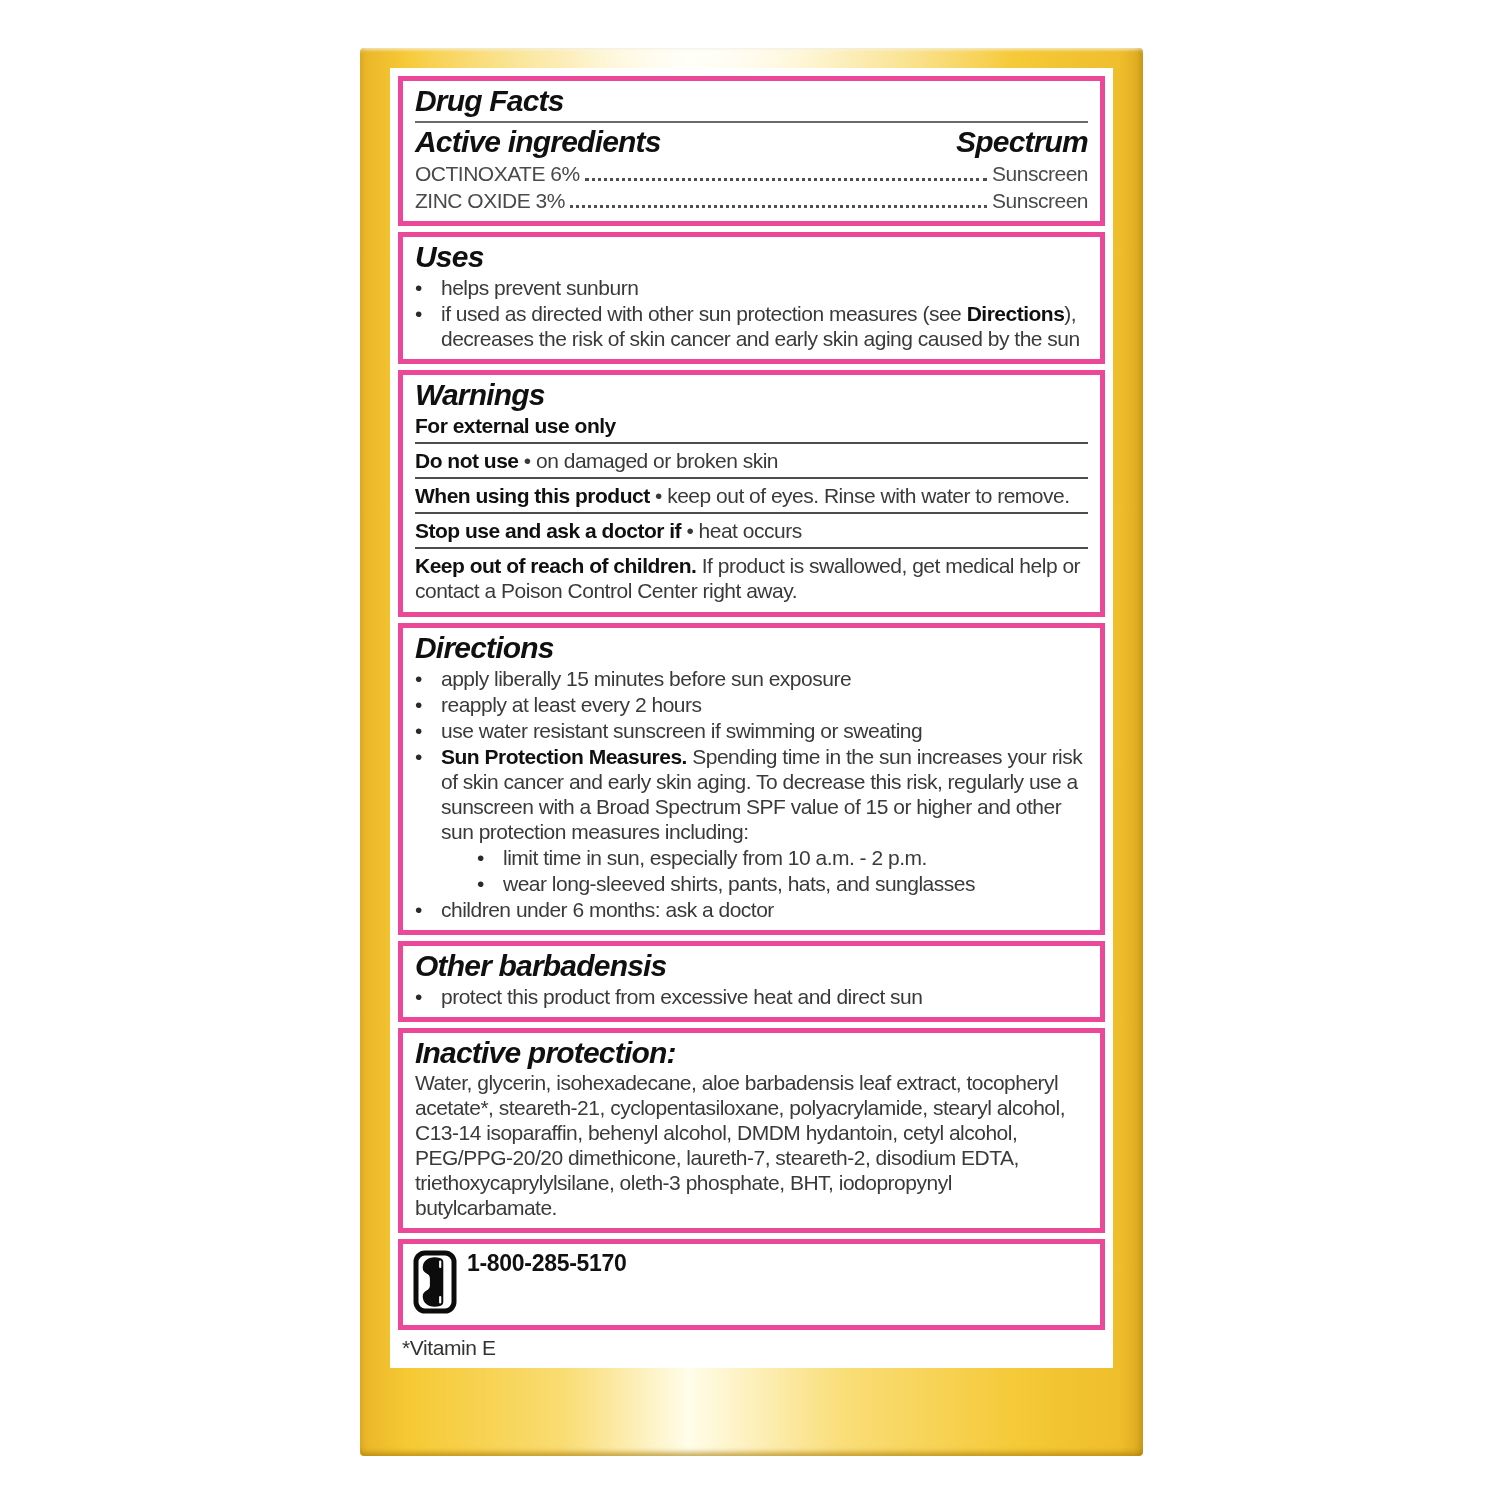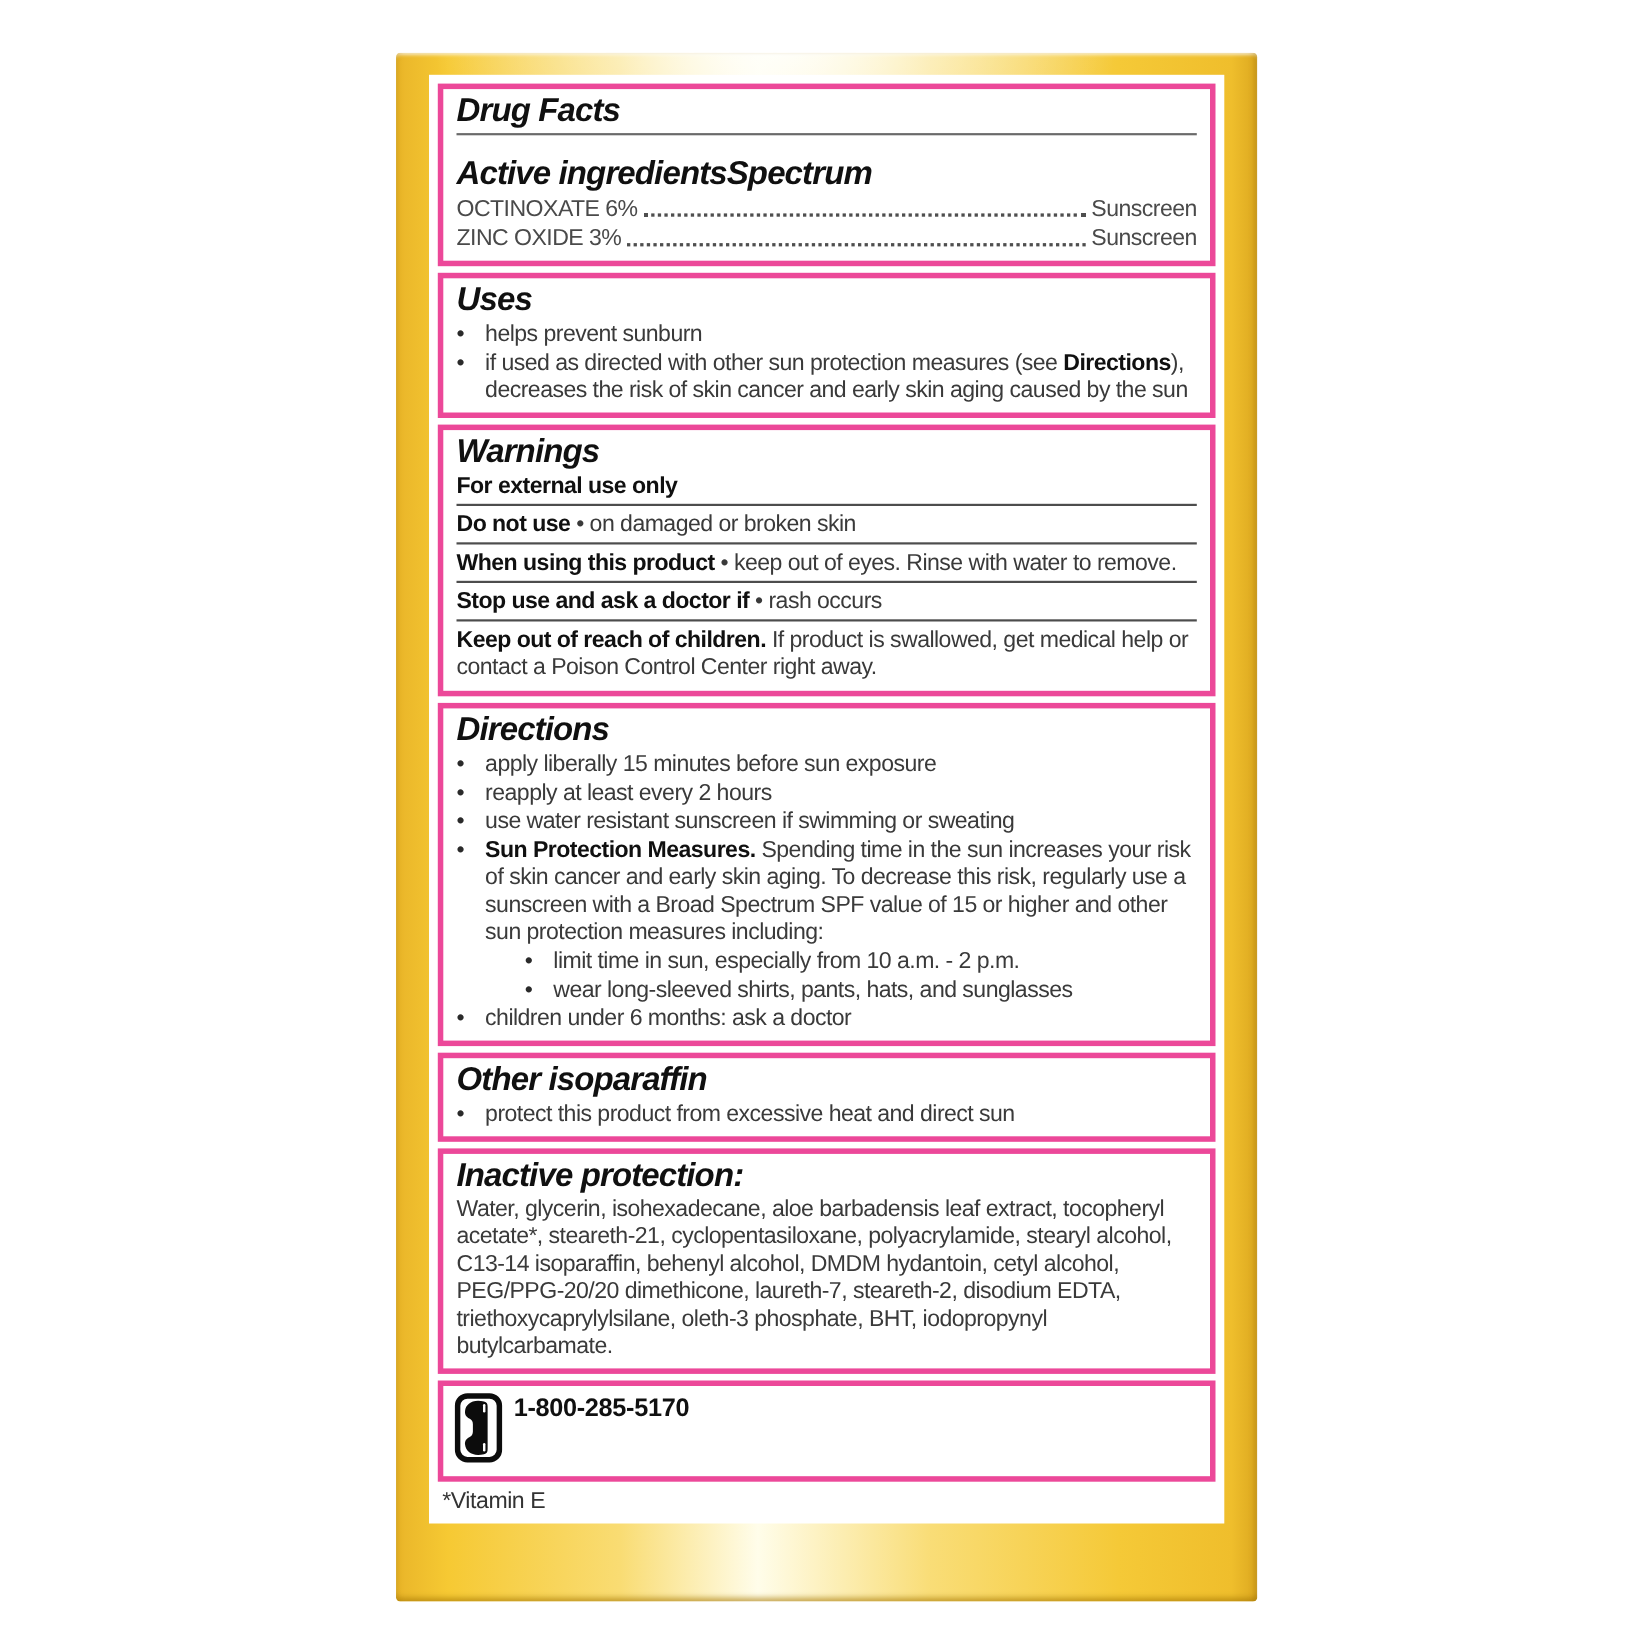--- a/index.html
+++ b/index.html
@@ -30,21 +30,21 @@
     border:5px solid #ec4899;background:#fff;margin-bottom:6px;
     padding:3px 12px 8px 12px;
     color:#3a3a3a;font-size:21px;line-height:25px;letter-spacing:-0.5px;
   }
   .sect{
     font-style:italic;font-weight:bold;font-size:30px;line-height:34px;
     color:#101010;letter-spacing:-0.8px;
   }
   .thinrule{border:0;border-top:2px solid #4d4d4d;height:0;margin:4px 0;}
   .grayrule{border:0;border-top:2px solid #6a6a6a;height:0;margin:3px 0 2px 0;}
-  .ai-head{display:flex;align-items:baseline;margin-top:18px;}
+  .ai-head{display:flex;justify-content:space-between;align-items:baseline;margin-top:2px;}
   .ai-row{display:flex;align-items:flex-end;color:#4a4a4a;margin-top:2px;}
   .ai-row .nm{white-space:nowrap;}
   .ai-row .leader{flex:1;border-bottom:3px dotted #4f4f4f;margin:0 5px 5px 5px;}
   .ai-row .pp{white-space:nowrap;}
   .li{display:flex;margin-top:1px;}
   .li .mk{width:16px;flex:none;color:#2a2a2a;}
   .li .sp{width:10px;flex:none;}
   .li .bt{flex:1;}
   .li.sub{margin-left:36px;}
   .bold{font-weight:bold;color:#101010;}
@@ -95,21 +95,21 @@
     </div>
 
     <div class="box">
       <div class="sect">Warnings</div>
       <div class="bold wrow">For external use only</div>
       <div class="thinrule"></div>
       <div class="wrow"><span class="bold">Do not use</span><span> • on damaged or broken skin</span></div>
       <div class="thinrule"></div>
       <div class="wrow"><span class="bold">When using this product</span><span> • keep out of eyes. Rinse with water to remove.</span></div>
       <div class="thinrule"></div>
-      <div class="wrow"><span class="bold">Stop use and ask a doctor if</span><span> • rash occurs</span></div>
+      <div class="wrow"><span class="bold">Stop use and ask a doctor if</span><span> • heat occurs</span></div>
       <div class="thinrule"></div>
       <div class="wrow"><span class="bold">Keep out of reach of children.</span><span> If product is swallowed, get medical help or contact a Poison Control Center right away.</span></div>
     </div>
 
     <div class="box">
       <div class="sect">Directions</div>
       <div class="li">
         <span class="mk">•</span>
           <span class="sp"></span>
         <div class="bt">apply liberally 15 minutes before sun exposure</div>
@@ -142,21 +142,21 @@
         </div>
       </div>
       <div class="li">
         <span class="mk">•</span>
           <span class="sp"></span>
         <div class="bt">children under 6 months: ask a doctor</div>
       </div>
     </div>
 
     <div class="box">
-      <div class="sect">Other isoparaffin</div>
+      <div class="sect">Other barbadensis</div>
       <div class="li">
         <span class="mk">•</span>
           <span class="sp"></span>
         <div class="bt">protect this product from excessive heat and direct sun</div>
       </div>
     </div>
 
     <div class="box">
       <div class="sect">Inactive protection:</div>
       <div>Water, glycerin, isohexadecane, aloe barbadensis leaf extract, tocopheryl acetate*, steareth-21, cyclopentasiloxane, polyacrylamide, stearyl alcohol, C13-14 isoparaffin, behenyl alcohol, DMDM hydantoin, cetyl alcohol, PEG/PPG-20/20 dimethicone, laureth-7, steareth-2, disodium EDTA, triethoxycaprylylsilane, oleth-3 phosphate, BHT, iodopropynyl butylcarbamate.</div>

